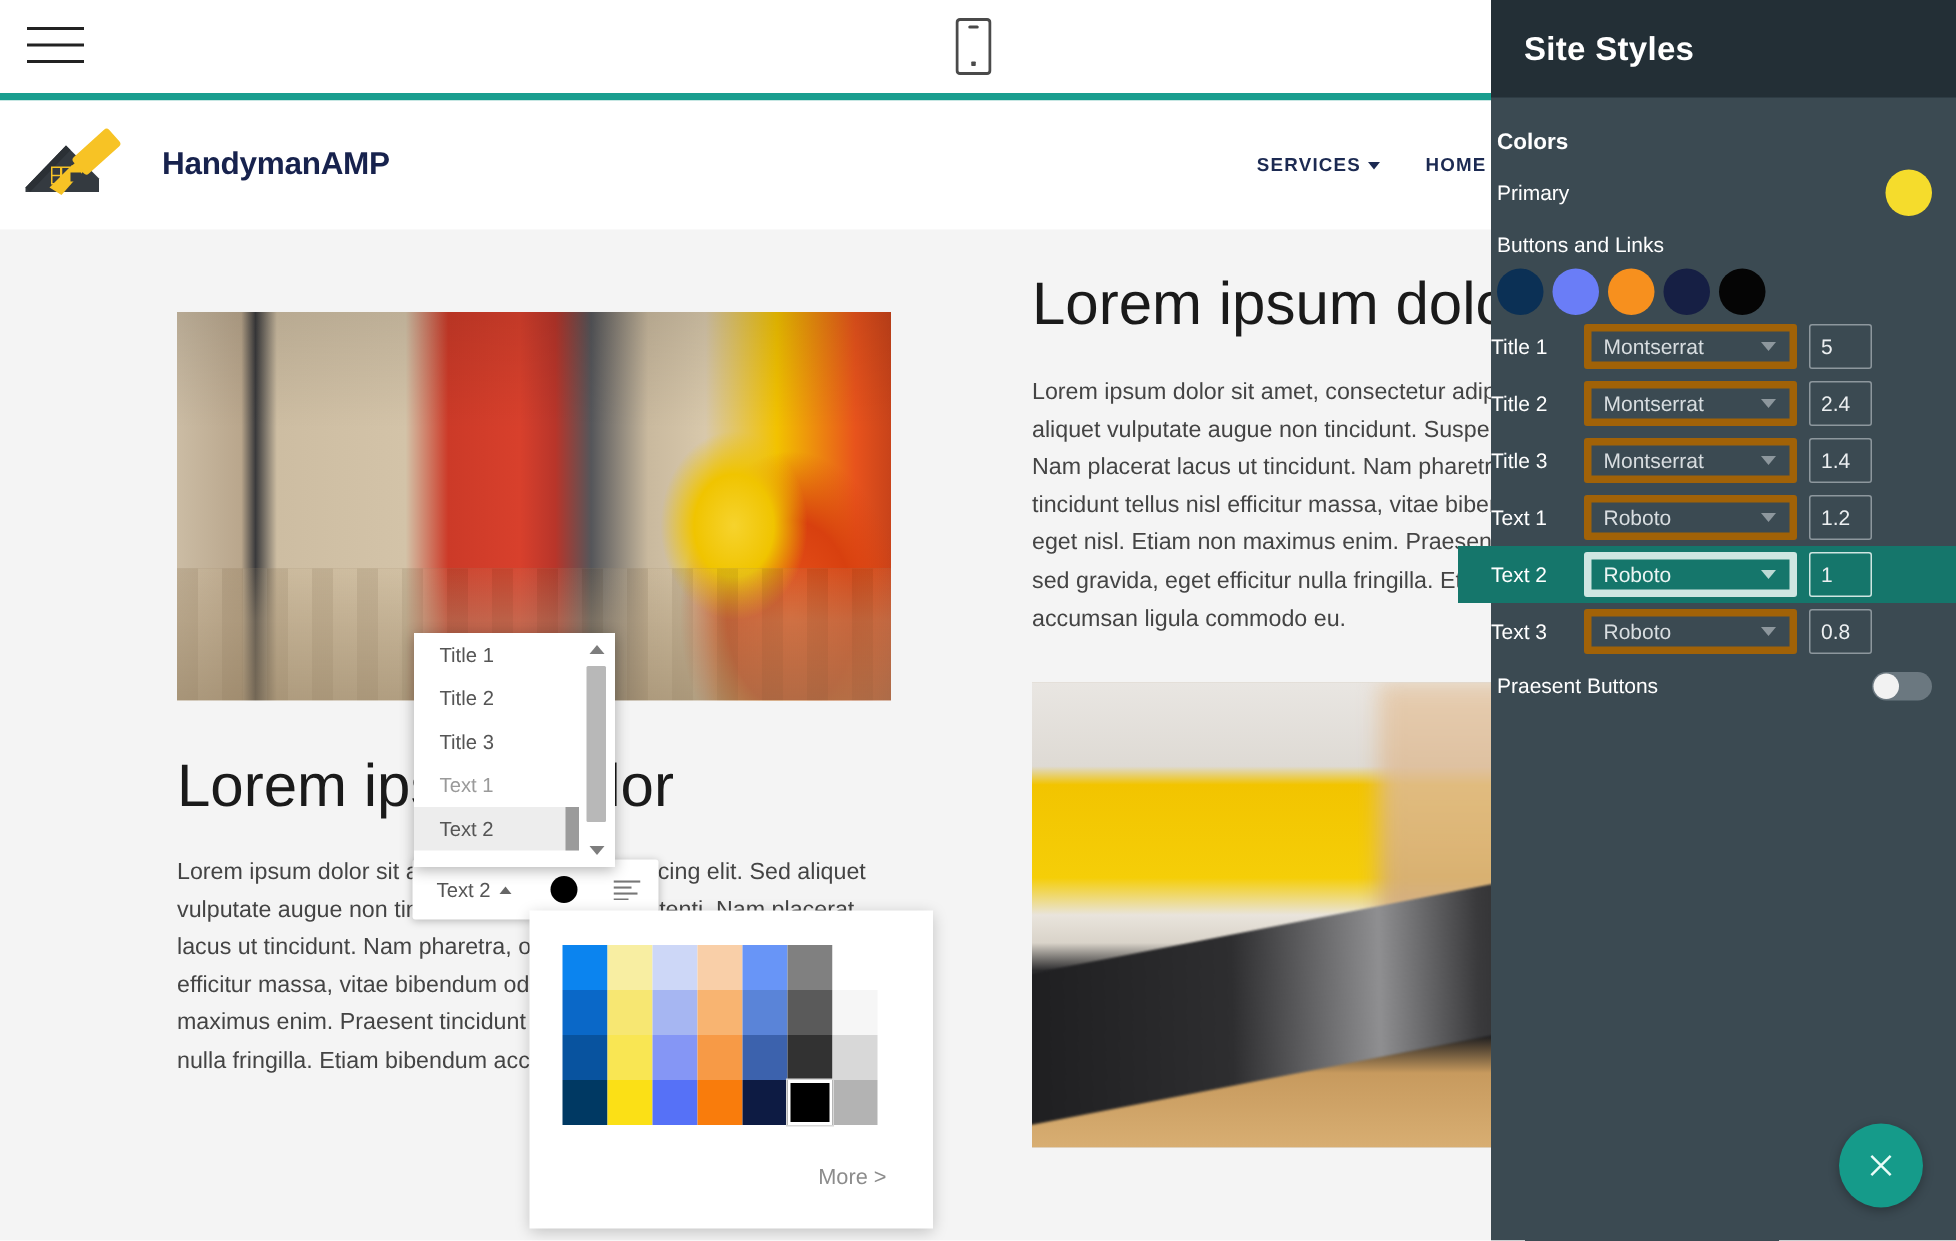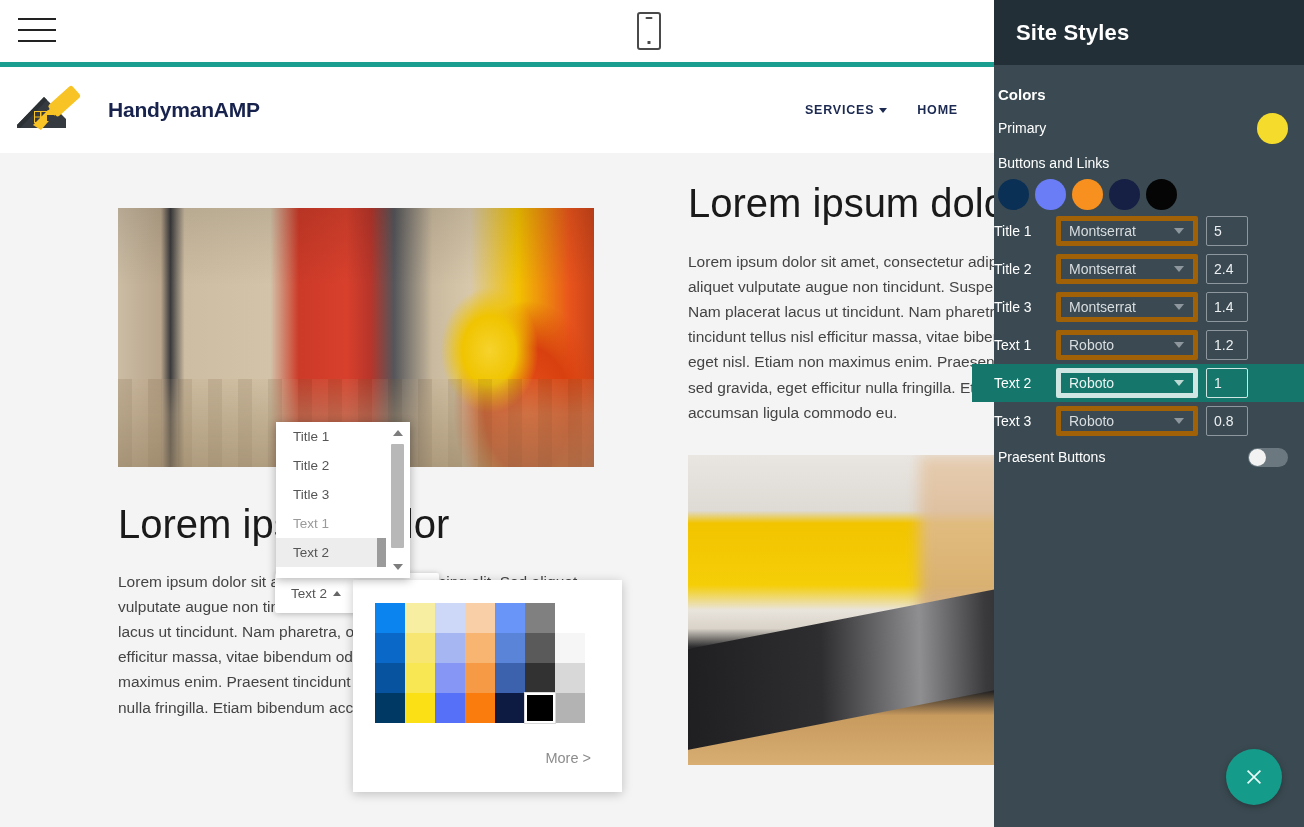--- a/index.html
+++ b/index.html
@@ -39,21 +39,21 @@
     background: #ffffff; display: flex; align-items: center;
   }
   .brand { display: flex; align-items: center; padding-left: 14px; }
   .brand-logo { width: 78px; height: 58px; flex: none; }
   .brand-name {
     font-size: 21px; font-weight: bold; color: #17224d;
     margin-left: 16px; letter-spacing: -0.2px;
   }
   .nav-links {
     position: absolute; right: 0; top: 0; height: 86px;
-    display: flex; align-items: center; gap: 30px; padding-right: 36px;
+    display: flex; align-items: center; gap: 30px; padding-right: 3px;
   }
   .nav-link {
     font-size: 12.5px; font-weight: bold; color: #1c2a52;
     letter-spacing: 0.8px; cursor: pointer; white-space: nowrap;
   }
   .caret-down {
     display: inline-block; width: 0; height: 0; margin-left: 5px;
     border-left: 4px solid transparent; border-right: 4px solid transparent;
     border-top: 5px solid #1c2a52; vertical-align: middle;
   }
@@ -135,21 +135,21 @@
   }
   .sd-arrow-up { top: 8px; border-bottom: 6px solid #7d7d7d; }
   .sd-arrow-dn { bottom: 8px; border-top: 6px solid #7d7d7d; }
   .sd-thumb {
     position: absolute; left: 5px; top: 22px; width: 13px; height: 104px;
     background: #b8b8b8; border-radius: 1px;
   }
 
   
   .palette-popup {
-    position: absolute; left: 353px; top: 580px; width: 269px; height: 212px;
+    position: absolute; left: 353px; top: 607px; width: 269px; height: 212px;
     background: #fff; box-shadow: 0 2px 10px rgba(0,0,0,0.22);
     z-index: 45;
   }
   .swatch-grid {
     position: absolute; left: 22px; top: 23px;
     display: grid; grid-template-columns: repeat(7, 30px);
     grid-template-rows: repeat(4, 30px); gap: 0;
   }
   .swatch { width: 30px; height: 30px; cursor: pointer; }
   .swatch.selected { outline: 2px solid #ffffff; outline-offset: -2px;

